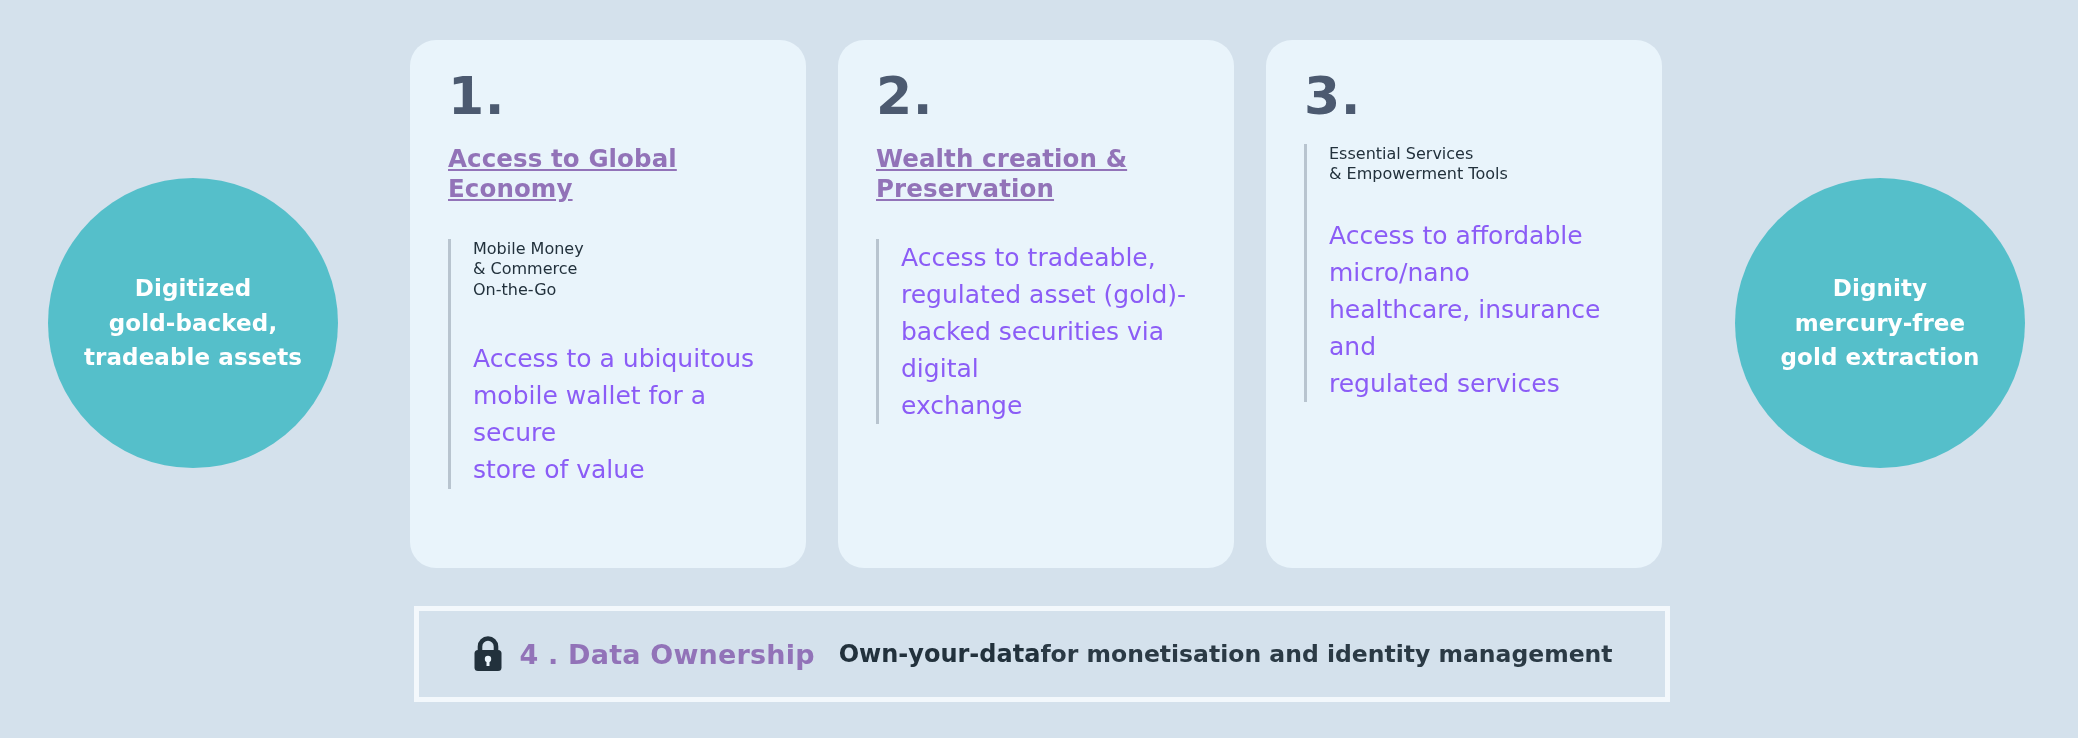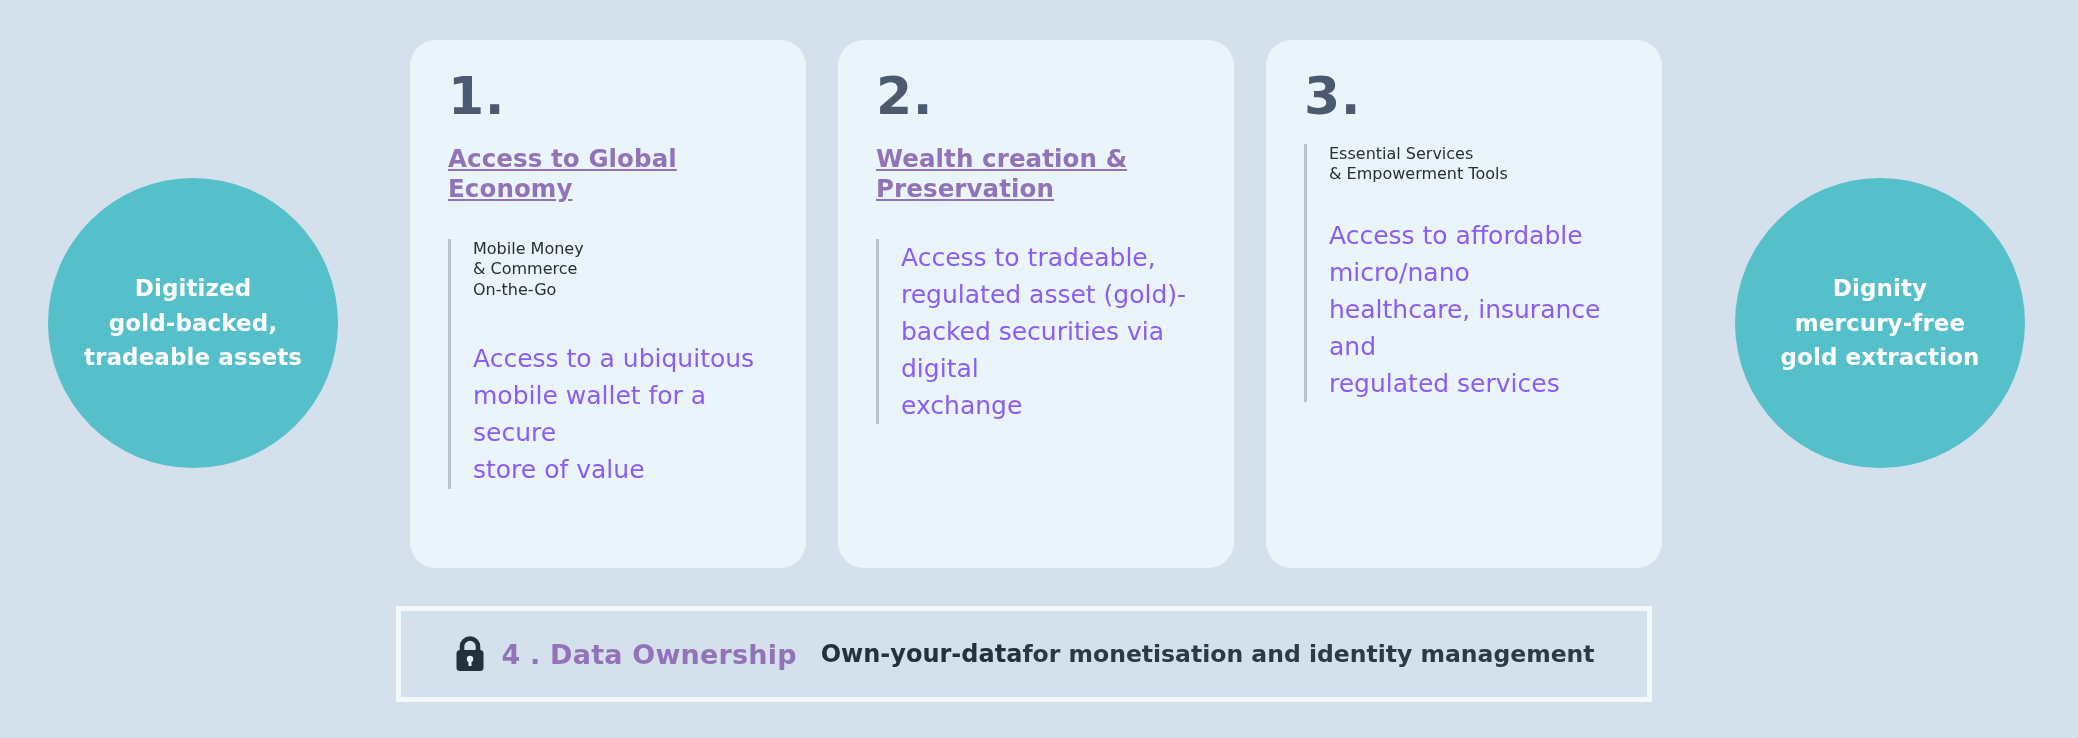--- a/index.html
+++ b/index.html
@@ -109,21 +109,21 @@
     white-space: pre-line;
   }
 
   
   .card-1 .card-body { min-height: 250px; }
   .card-2 .card-sub, .card-3 .card-sub { margin-bottom: 32px; }
 
   
   .bottom-bar {
     position: absolute;
-    left: 396px;
+    left: 414px;
     top: 606px;
     width: 1256px;
     height: 96px;
     box-sizing: border-box;
     border: 5px solid #f3f8fc;
     background: #d4e1ec;
     display: flex;
     align-items: center;
     justify-content: center;
     gap: 0px;

